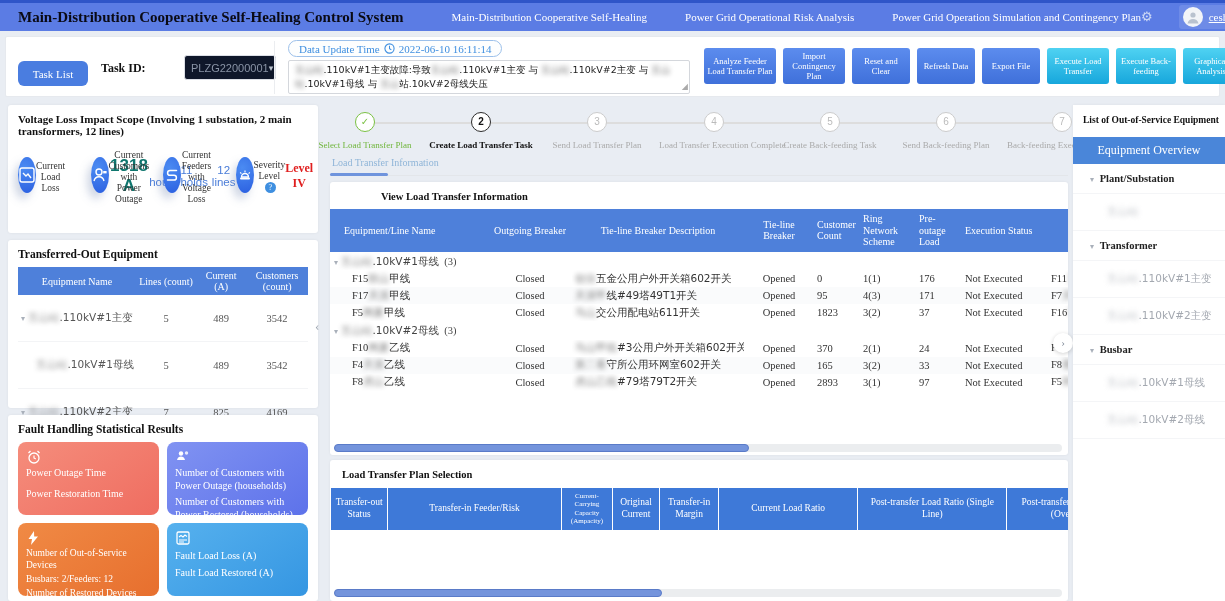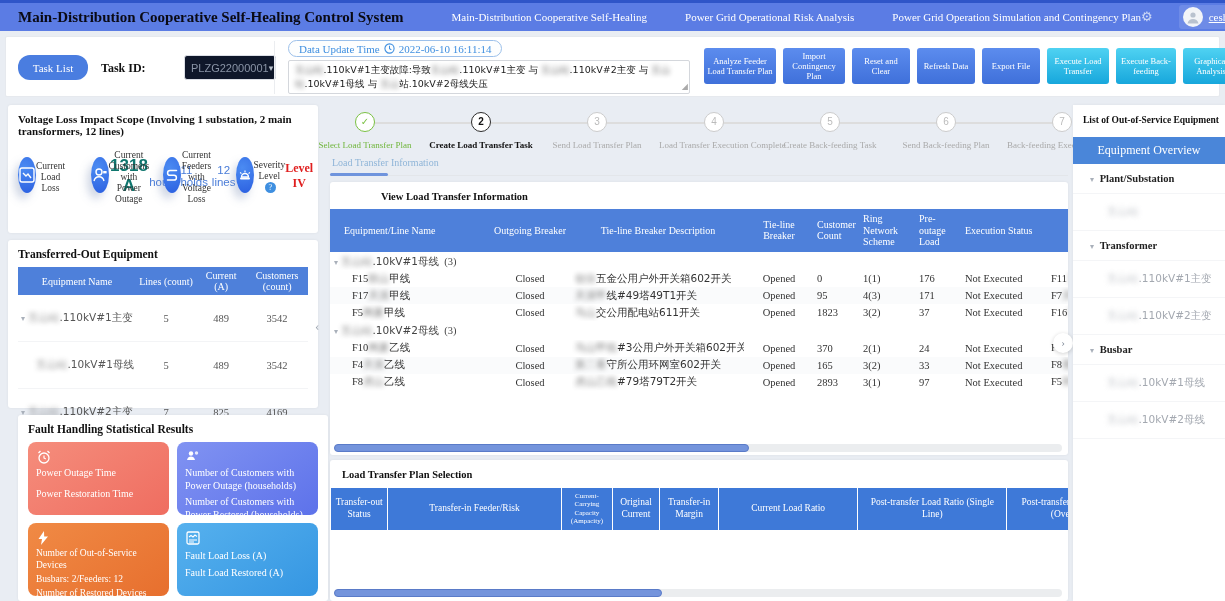--- a/index.html
+++ b/index.html
@@ -15,22 +15,22 @@
   .topnav .nav-item { color:#fff; font-size:11px; white-space:nowrap; cursor:pointer; }
   .top-right { margin-left:auto; display:flex; align-items:center; gap:26px; padding-right:10px; }
   .gear { color:#cdd8f5; font-size:13px; cursor:pointer; }
   .userbox { display:flex; align-items:center; gap:6px; background:rgba(255,255,255,.12); padding:2px 10px 2px 4px; border-radius:3px; }
   .avatar { width:20px; height:20px; border-radius:50%; background:#f2f4f8; display:flex; align-items:center; justify-content:center; overflow:hidden; }
   .username { color:#fff; font-size:11px; text-decoration:underline; }
 
   
   .toolbar { position:absolute; left:5px; top:36px; width:1215px; height:61px; background:#fff;
     border:1px solid #e6e9ee; border-radius:2px; }
-  .btn-tasklist { position:absolute; left:12px; top:18px; width:70px; height:25px; background:#4a7de0;
-    color:#fff; font-size:11px; border:none; border-radius:12px; font-family:inherit; cursor:pointer; }
+  .btn-tasklist { position:absolute; left:12px; top:24px; width:70px; height:25px; background:#4a7de0;
+    color:#fff; font-size:11px; border:none; border-radius:6px; font-family:inherit; cursor:pointer; }
   .task-id-label { position:absolute; left:95px; top:24px; font-size:12px; font-weight:bold; color:#111; }
   .task-select { position:absolute; left:158px; top:18px; width:92px; height:25px; border:1px solid #dcdfe6;
     border-radius:3px; background:#0f172a; font-size:11px; color:#8a94a6; display:flex; align-items:center;
     padding:0 6px; cursor:pointer; font-family:"Liberation Sans",sans-serif;margin-left:20px; }
   .task-select .chev { margin-left:auto; color:#b8c0cc; font-size:9px; }
   .tb-divider { position:absolute; left:268px; top:4px; width:1px; height:53px; background:#ebedf0; }
   .update-pill { position:absolute; left:282px; top:3px; height:17px; border:1px solid #9cc0ea; border-radius:9px;
     display:inline-flex; align-items:center; gap:4px; padding:0 10px; color:#3f8fe0; font-size:11px; background:#fdfefe; }
   .fault-box { position:absolute; left:282px; top:23px; width:402px; height:34px; border:1px solid #d4d7dc;
     border-radius:2px; font-size:9.5px; line-height:1.45; color:#1a1a1a; padding:2px 6px; overflow:hidden;
@@ -65,21 +65,21 @@
   table { border-collapse:collapse; }
   .mini-table { width:100%; margin-top:7px; font-size:10.5px; }
   .mini-table th { background:#4e80da; color:#fff; font-weight:normal; font-size:10px; padding:3px 2px; line-height:1.1; text-align:center; }
   .mini-table td { padding:16px 2px; border-bottom:1px solid #f3f4f6; color:#555; text-align:center; }
   .mini-table td.nm { text-align:left; white-space:nowrap; }
   .chv { color:#a9b0ba; font-size:8px; margin:0 3px 0 1px; }
   .indent { padding-left:16px; display:inline-block; }
   .c-orange { color:#f0855c; }
   .c-teal { color:#2aa79b; }
 
-  .fstats-card { left:8px; top:415px; width:310px; height:186px; padding:8px 10px;margin-left:10px; }
+  .fstats-card { left:8px; top:415px; width:310px; height:186px; padding:8px 10px; }
   .fgrid { display:grid; grid-template-columns:1fr 1fr; gap:8px; margin-top:7px; }
   .fcard { border-radius:8px; color:#fff; padding:7px 8px; height:73px; font-size:10px; line-height:1.25; overflow:hidden; }
   .fcard .fl { margin-top:2px; }
   .fc1 { background:linear-gradient(145deg,#f58d7c,#ef6d60); }
   .fc2 { background:linear-gradient(145deg,#8193f2,#5d72ea); }
   .fc3 { background:linear-gradient(145deg,#f08a45,#e76f2e); }
   .fc4 { background:linear-gradient(145deg,#56b1ee,#3596e2); }
 
   
   .stepper { position:absolute; left:330px; top:112px; width:740px; height:46px; }

